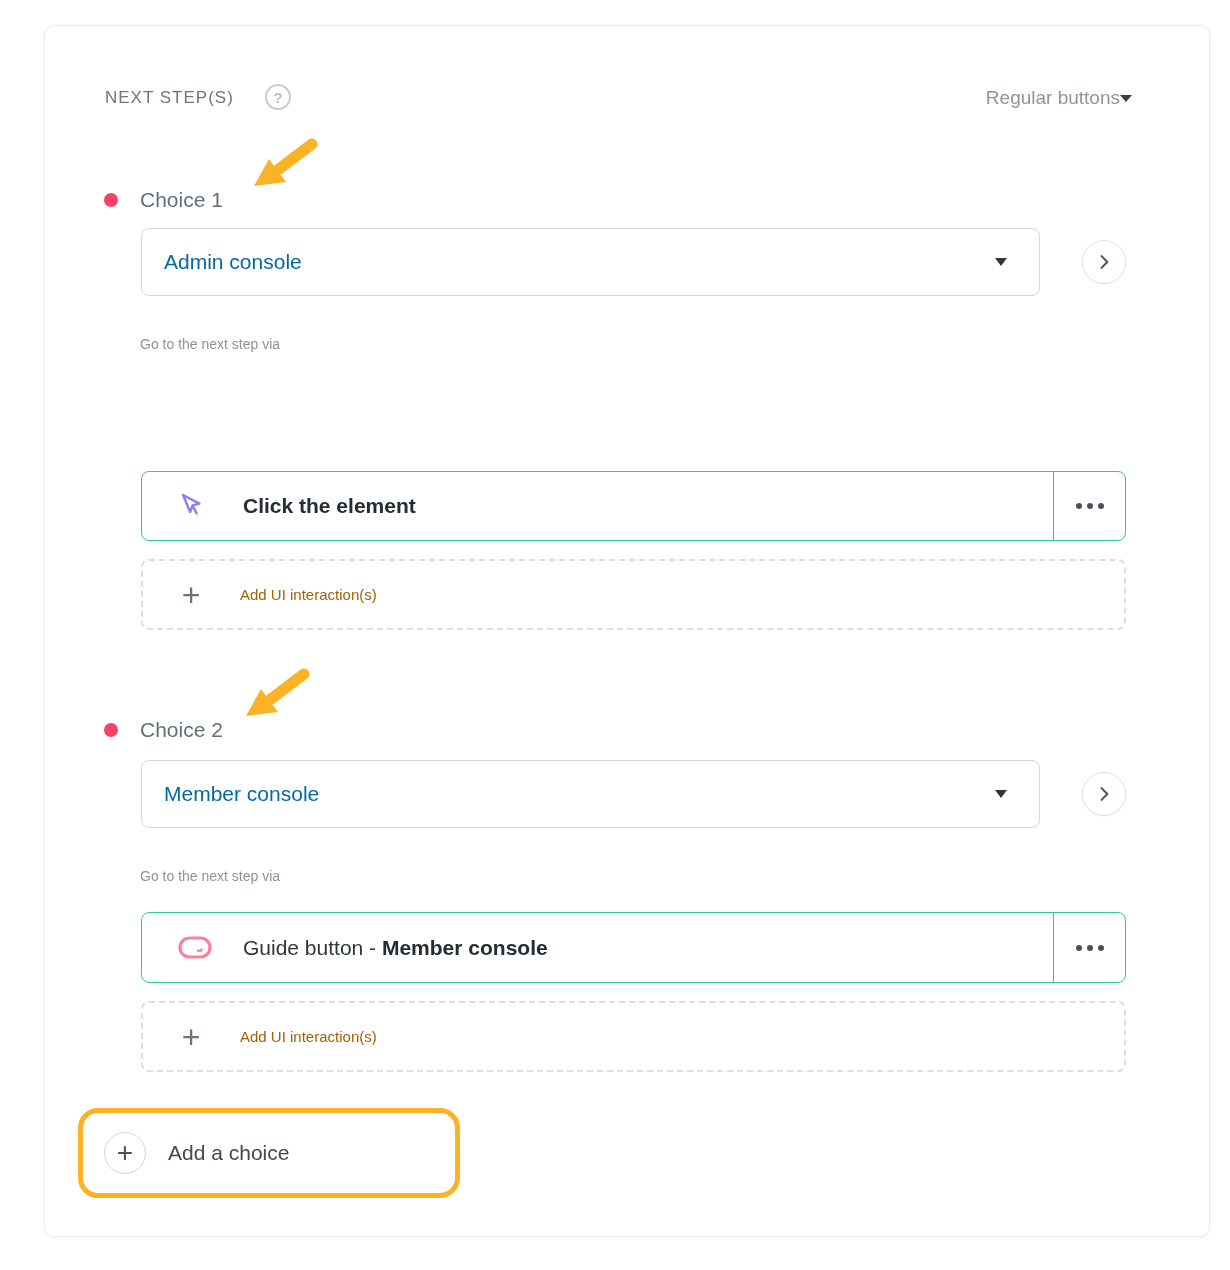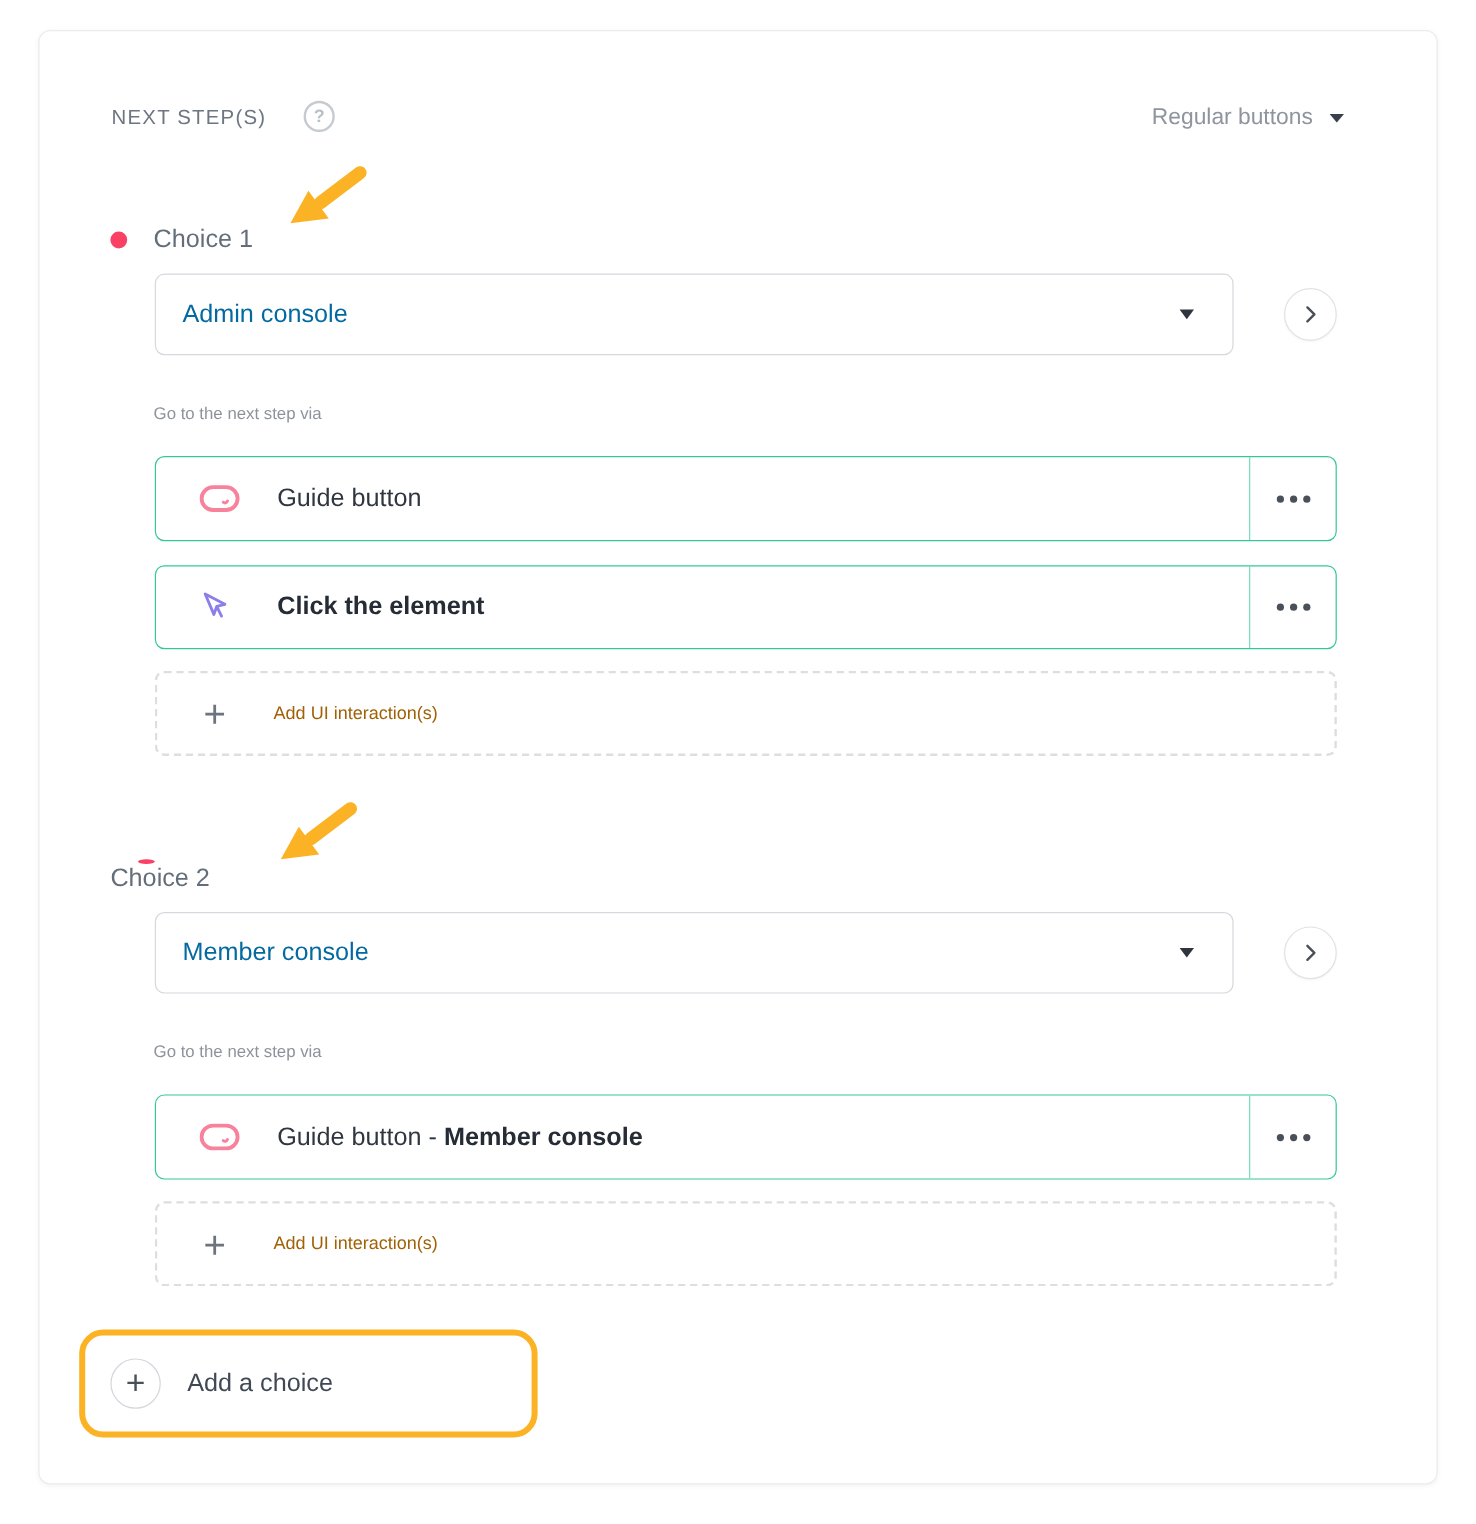--- a/index.html
+++ b/index.html
@@ -1,50 +1,50 @@
 <!DOCTYPE html>
 <html><head>
 <meta charset="utf-8">
 <style>
   * { margin:0; padding:0; box-sizing:border-box; }
   html,body { background:#ffffff; }
   body { font-family:"Liberation Sans","DejaVu Sans",sans-serif; }
   .canvas { position:relative; width:1230px; height:1270px; background:#ffffff; overflow:hidden; }
   .card {
-    position:absolute; left:32px; top:25px; width:1166px; height:1212px;
+    position:absolute; left:44px; top:25px; width:1166px; height:1212px;
     background:#ffffff; border:1px solid #ececef; border-radius:10px;
     box-shadow:0 1px 4px rgba(16,24,40,.05);
   }
   
   .hdr-title {
     position:absolute; left:60px; top:62px; font-size:17px; letter-spacing:1px;
     color:#6e7681; font-weight:400;
   }
   .help-icon {
     position:absolute; left:220px; top:58px; width:26px; height:26px;
     border:2px solid #c6cbd2; border-radius:50%; color:#b9bfc7;
     font-size:15px; font-weight:700; display:flex; align-items:center; justify-content:center;
   }
   .mode-dd {
-    position:absolute; right:77px; top:61px; display:flex; align-items:center; gap:14px;
+    position:absolute; right:77px; top:61px; display:flex; align-items:center; gap:0;
     cursor:pointer;
   }
   .mode-dd .lbl { font-size:19px; color:#8f959e; }
   .caret-dn {
     width:0; height:0; border-left:6px solid transparent; border-right:6px solid transparent;
     border-top:7px solid #3a404b;
   }
   
   .arrow { position:absolute; width:70px; height:55px; }
   .arrow1 { left:203px; top:110px; }
   .arrow2 { left:195px; top:640px; }
   
   .choice-row { position:absolute; left:59px; height:28px; display:flex; align-items:center; }
   .choice1-row { top:160px; }
-  .choice2-row { top:690px;flex-direction:column; }
+  .choice2-row { top:690px; }
   .dot { width:14px; height:14px; border-radius:50%; background:#f94166; margin-right:22px; }
   .choice-lbl { font-size:21px; color:#646e7a; }
   
   .select {
     position:absolute; left:96px; width:899px; height:68px; background:#fff;
     border:1px solid #d5d8dd; border-radius:8px; display:flex; align-items:center;
     padding:0 32px 0 22px; cursor:pointer;
   }
   .select .val { font-size:21px; color:#0369a1; flex:1; }
   .select .sm-caret {
@@ -128,36 +128,20 @@
       <span class="sm-caret"></span>
     </div>
     <div class="circ-btn circ1">
       <svg width="20" height="20" viewBox="0 0 24 24">
         <polyline points="9,5 16,12 9,19" fill="none" stroke="#4a5059" stroke-width="2.4" stroke-linecap="round" stroke-linejoin="round"></polyline>
       </svg>
     </div>
 
     <div class="via-lbl via1">Go to the next step via</div>
 
-    <div class="i-row row-g1">
-      <div class="main">
-        <span class="icon-box">
-          <svg width="34" height="23" viewBox="0 0 34 23">
-            <rect x="2" y="2" width="30" height="19" rx="9.5" fill="none" stroke="#f8829c" stroke-width="3.2"></rect>
-            <path d="M20 14.5 q2 1.6 3.6 -1" fill="none" stroke="#f8829c" stroke-width="2.4" stroke-linecap="round"></path>
-          </svg>
-        </span>
-        <span class="txt">Guide button</span>
-      </div>
-      <div class="more">
-        <span class="m-dot"></span>
-        <span class="m-dot"></span>
-        <span class="m-dot"></span>
-      </div>
-    </div>
 
     <div class="i-row row-g2">
       <div class="main">
         <span class="icon-box">
           <svg width="26" height="28" viewBox="0 0 26 28">
             <path d="M5 3 L12.2 20 L14.6 13.4 L21.4 11.6 Z M14.6 13.4 L18.6 21.4" fill="none" stroke="#8b80ea" stroke-width="2.4" stroke-linejoin="round" stroke-linecap="round"></path>
           </svg>
         </span>
         <span class="txt"><b>Click the element</b></span>
       </div>

